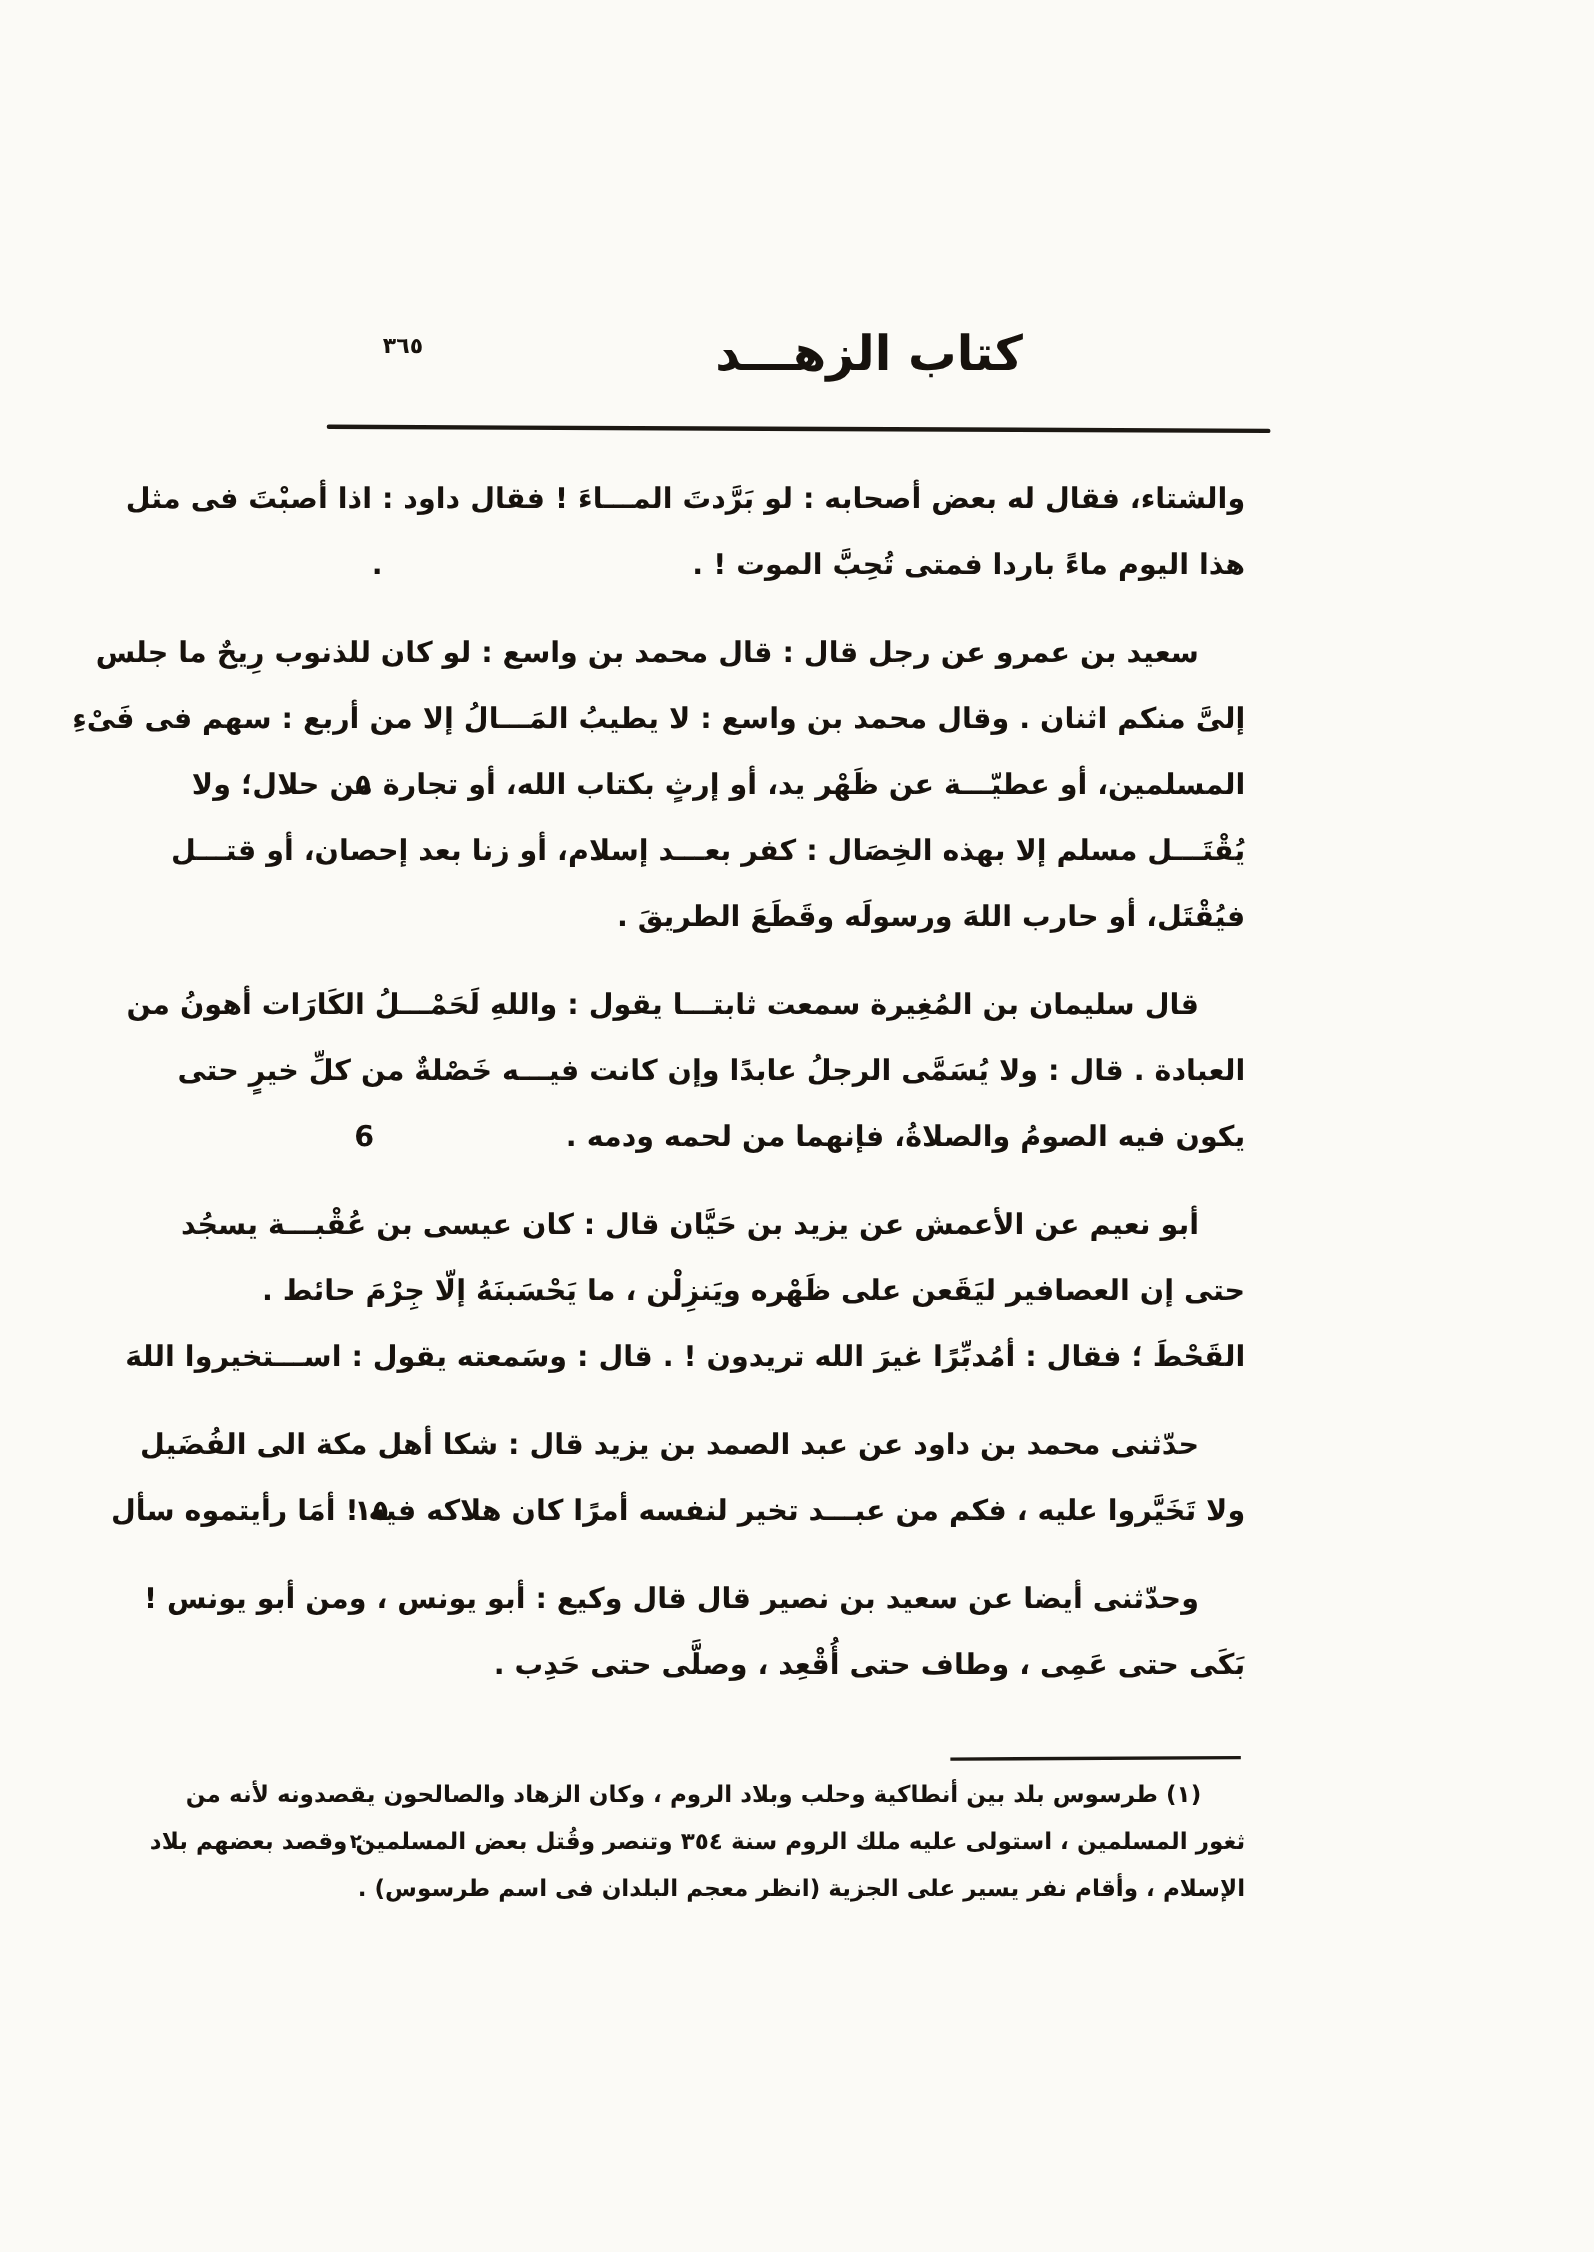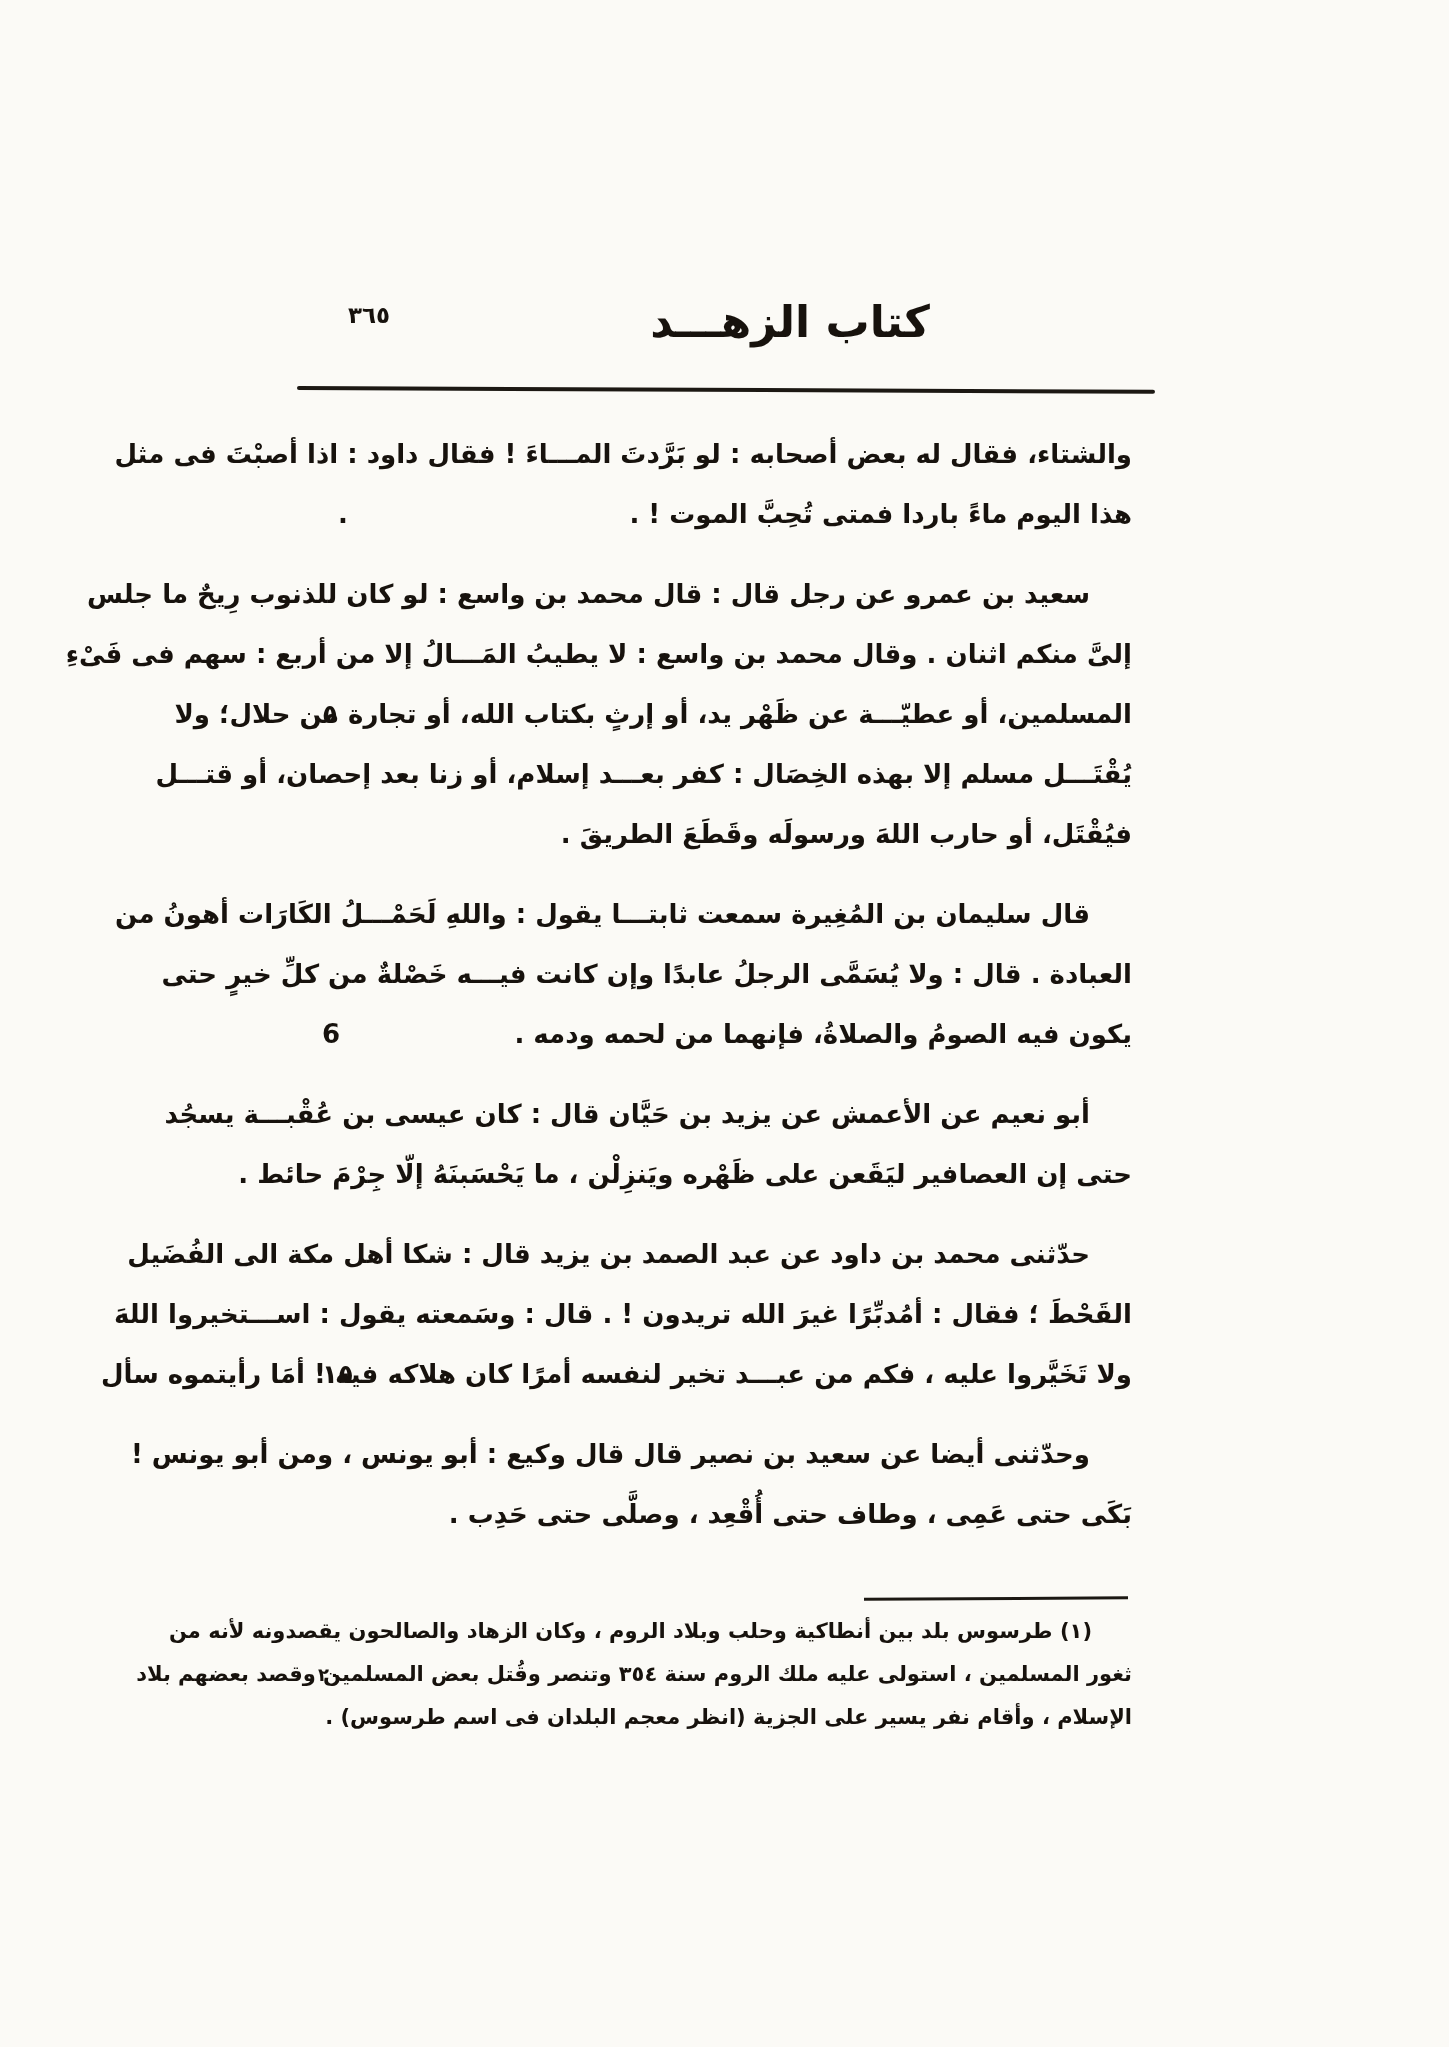--- a/index.html
+++ b/index.html
@@ -25,21 +25,21 @@
     width: 360px;
     text-align: center;
     font-size: 44px;
     font-weight: bold;
     letter-spacing: 0.5px;
   }
   .page-number {
     position: absolute;
     left: 348px;
     top: 302px;
-    font-size: 23px;
+    font-size: 20px;
     font-weight: bold;
   }
   .header-rule {
     position: absolute;
     left: 297px;
     top: 386px;
     width: 858px;
     height: 4px;
     background: #1c1813;
     border-radius: 2px;
@@ -130,22 +130,22 @@
     <div class="line stretch p-start gap"><span class="txt">سعيد بن عمرو عن رجل قال : قال محمد بن واسع : لو كان للذنوب رِيحٌ ما جلس</span></div>
     <div class="line stretch"><span class="txt">إلىَّ منكم اثنان . وقال محمد بن واسع : لا يطيبُ المَـــالُ إلا من أربع : سهم فى فَىْءِ</span></div>
     <div class="line stretch num-pad"><span class="lineno">٥</span><span class="txt">المسلمين، أو عطيّـــة عن ظَهْر يد، أو إرثٍ بكتاب الله، أو تجارة من حلال؛ ولا</span></div>
     <div class="line stretch"><span class="txt">يُقْتَـــل مسلم إلا بهذه الخِصَال : كفر بعـــد إسلام، أو زنا بعد إحصان، أو قتـــل</span></div>
     <div class="line"><span class="txt">فيُقْتَل، أو حارب اللهَ ورسولَه وقَطَعَ الطريقَ .</span></div>
     <div class="line stretch p-start gap"><span class="txt">قال سليمان بن المُغِيرة سمعت ثابتـــا يقول : واللهِ لَحَمْـــلُ الكَارَات أهونُ من</span></div>
     <div class="line stretch"><span class="txt">العبادة . قال : ولا يُسَمَّى الرجلُ عابدًا وإن كانت فيـــه خَصْلةٌ من كلِّ خيرٍ حتى</span></div>
     <div class="line"><span class="lineno">6</span><span class="txt">يكون فيه الصومُ والصلاةُ، فإنهما من لحمه ودمه .</span></div>
     <div class="line stretch p-start gap"><span class="txt">أبو نعيم عن الأعمش عن يزيد بن حَيَّان قال : كان عيسى بن عُقْبـــة يسجُد</span></div>
     <div class="line"><span class="txt">حتى إن العصافير ليَقَعن على ظَهْره ويَنزِلْن ، ما يَحْسَبنَهُ إلّا جِرْمَ حائط .</span></div>
+    <div class="line stretch"><span class="txt">القَحْطَ ؛ فقال : أمُدبِّرًا غيرَ الله تريدون ! . قال : وسَمعته يقول : اســـتخيروا اللهَ</span></div>
     <div class="line stretch p-start gap"><span class="txt">حدّثنى محمد بن داود عن عبد الصمد بن يزيد قال : شكا أهل مكة الى الفُضَيل</span></div>
-    <div class="line stretch"><span class="txt">القَحْطَ ؛ فقال : أمُدبِّرًا غيرَ الله تريدون ! . قال : وسَمعته يقول : اســـتخيروا اللهَ</span></div>
     <div class="line stretch num-pad"><span class="lineno">١٥</span><span class="txt">ولا تَخَيَّروا عليه ، فكم من عبـــد تخير لنفسه أمرًا كان هلاكه فيه ! أمَا رأيتموه سأل</span></div>
     <div class="line stretch p-start gap"><span class="txt">وحدّثنى أيضا عن سعيد بن نصير قال قال وكيع : أبو يونس ، ومن أبو يونس !</span></div>
     <div class="line"><span class="txt">بَكَى حتى عَمِى ، وطاف حتى أُقْعِد ، وصلَّى حتى حَدِب .</span></div>
   </div>
 
   <div class="footnote-sep"></div>
 
   <div class="footnote">
     <div class="fline stretch fp-start"><span class="txt">(١) طرسوس بلد بين أنطاكية وحلب وبلاد الروم ، وكان الزهاد والصالحون يقصدونه لأنه من</span></div>
     <div class="fline stretch num-pad"><span class="lineno">٢٠</span><span class="txt">ثغور المسلمين ، استولى عليه ملك الروم سنة ٣٥٤ وتنصر وقُتل بعض المسلمين وقصد بعضهم بلاد</span></div>

